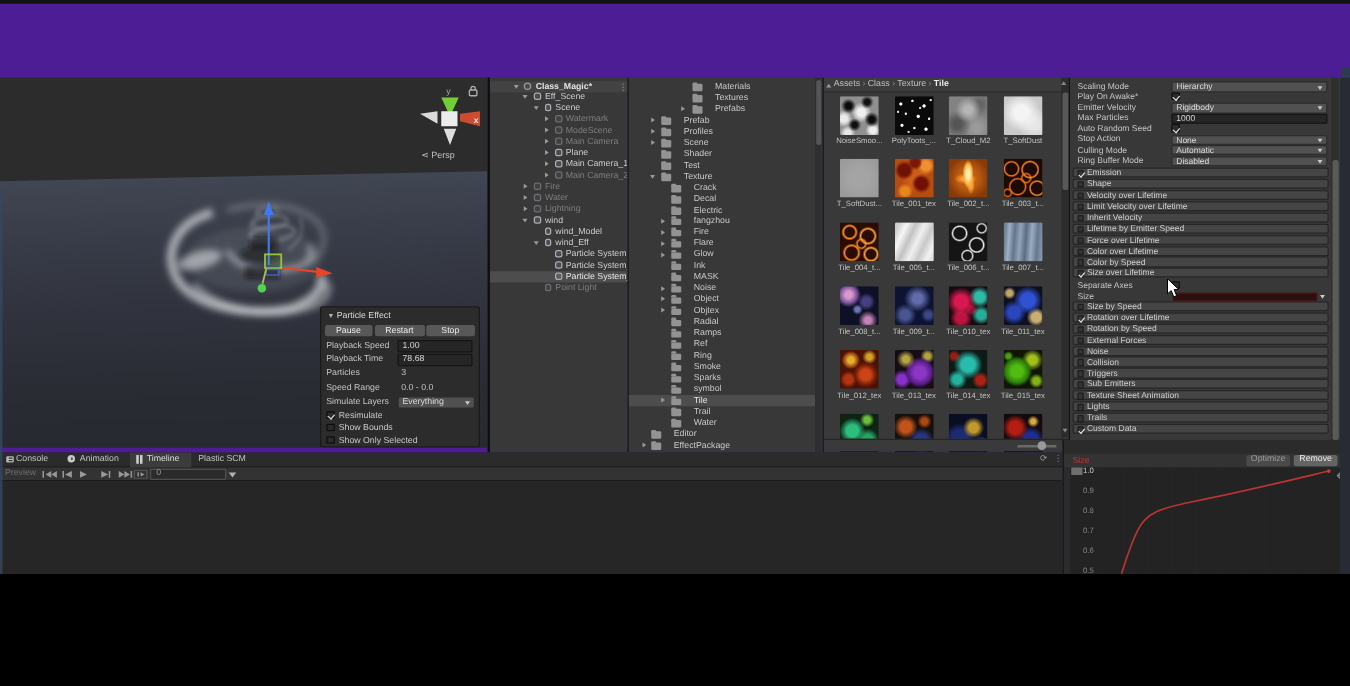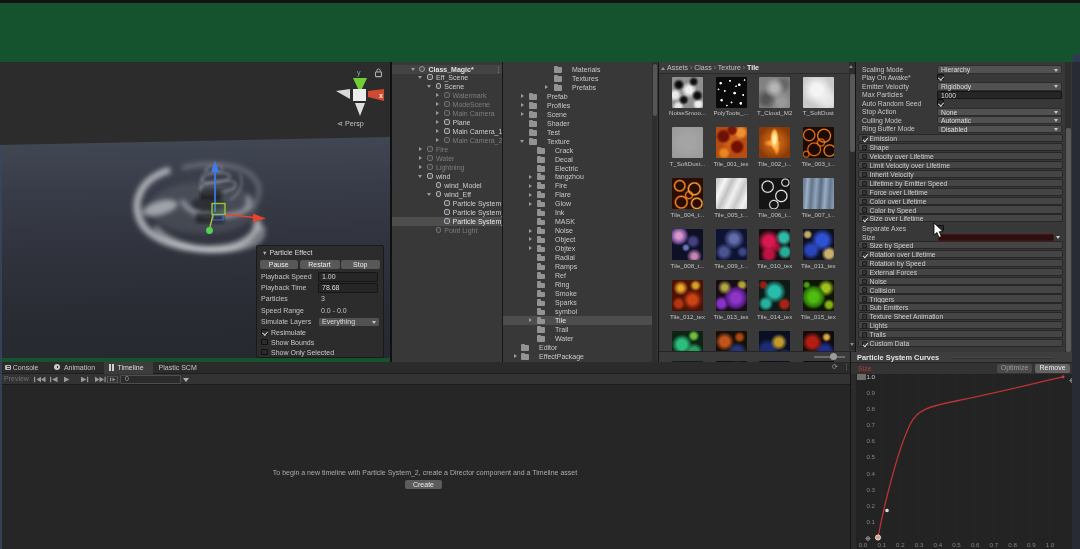--- a/index.html
+++ b/index.html
@@ -1,17 +1,17 @@
 <!DOCTYPE html>
 <html><head><meta charset="utf-8"><style>
 
 *{margin:0;padding:0;box-sizing:border-box}
 html,body{width:1080px;height:549px;background:#000;overflow:hidden}
 body{font-family:"Liberation Sans",sans-serif;-webkit-font-smoothing:antialiased}
-#stage{position:relative;width:1080px;height:549px;background:#14532d;overflow:hidden}
+#stage{position:relative;width:1080px;height:459px;background:#4c1d95;overflow:hidden}
 .abs{position:absolute}
 .txt{position:absolute;white-space:nowrap;color:#c8c8c8}
 .arrR{position:absolute;width:0;height:0;border-top:2.6px solid transparent;border-bottom:2.6px solid transparent;border-left:3.6px solid #9a9a9a}
 .arrD{position:absolute;width:0;height:0;border-left:2.8px solid transparent;border-right:2.8px solid transparent;border-top:3.8px solid #9a9a9a}
 .cube{position:absolute;width:5.5px;height:5.5px;border:1px solid #a9adb5;border-radius:2px;background:rgba(160,165,175,.18)}
 .cube.dm{border-color:#6b6e74;background:rgba(120,120,125,.12)}
 .folder{position:absolute;width:7.5px;height:5.5px;background:#939393;border-radius:1px}
 .folder:before{content:"";position:absolute;left:0;top:-1.5px;width:3.5px;height:2px;background:#939393;border-radius:1px 1px 0 0}
 .chk{position:absolute;width:6.5px;height:6.5px;background:#2b2b2b;border:1px solid #0f0f0f;border-radius:1px}
 .chk.on:before{content:"";position:absolute;left:1.2px;top:0.4px;width:2.6px;height:4.2px;border:solid #dedede;border-width:0 1.3px 1.3px 0;transform:rotate(40deg)}
@@ -442,25 +442,20 @@
         <div class="mchk on"></div>
         <div class="lb">Custom Data</div>
       </div>
 <div class="abs" style="left:209px;top:0;width:6px;height:290px;background:#2e2e2e"></div>
 <div class="abs" style="left:209.5px;top:66px;width:5px;height:224px;background:#5a5a5a;border-radius:2px"></div>
 <svg class="abs" style="left:77px;top:161px" width="12" height="16" viewBox="0 0 12 16">
         <polygon points="1,0 1,12 4,9.5 6,14.5 8.3,13.5 6.3,8.7 10,8.5" fill="#fff" stroke="#000" stroke-width="0.8"></polygon>
       </svg>
 </div>
 <div class="abs" style="left:850px;top:352px;width:230px;height:197px;background:#2b2b2b;border-left:1px solid #141414;overflow:hidden">
-<div class="abs" style="left:0;top:0;width:230px;height:10.5px;background:#3e3e3e;border-bottom:1px solid #232323">
-<div class="txt" style="left:6px;top:1px;font-size:7.4px;font-weight:bold;color:#e2e2e2">Particle System Curves</div>
-<div class="abs" style="left:100px;top:4.5px;width:100px;height:2px;border-top:1px solid #484848;border-bottom:1px solid #303030"></div>
-<div class="txt" style="left:222px;top:0.5px;font-size:7px;color:#aaa">⋮</div>
-</div>
 <div class="abs" style="left:0;top:10.5px;width:230px;height:11px;background:#333">
 <div class="txt" style="left:7px;top:2px;font-size:7px;color:#c03838">Size</div>
 <div class="btn" style="left:146px;top:1.5px;width:35px;height:8.5px;font-size:7px;line-height:8.5px;color:#9b9b9b;background:#4a4a4a">Optimize</div>
 <div class="btn" style="left:184px;top:1.5px;width:35px;height:8.5px;font-size:7px;line-height:8.5px;background:#646464">Remove</div>
 </div>
 <div class="abs" style="left:5px;top:21.5px;width:225px;height:175.5px;background:#232323">
 <div class="abs" style="left:24.7px;top:0;width:1px;height:168px;background:#262626"></div>
 <div class="abs" style="left:43.4px;top:0;width:1px;height:168px;background:#262626"></div>
 <div class="abs" style="left:62.1px;top:0;width:1px;height:168px;background:#262626"></div>
 <div class="abs" style="left:80.8px;top:0;width:1px;height:168px;background:#262626"></div>

